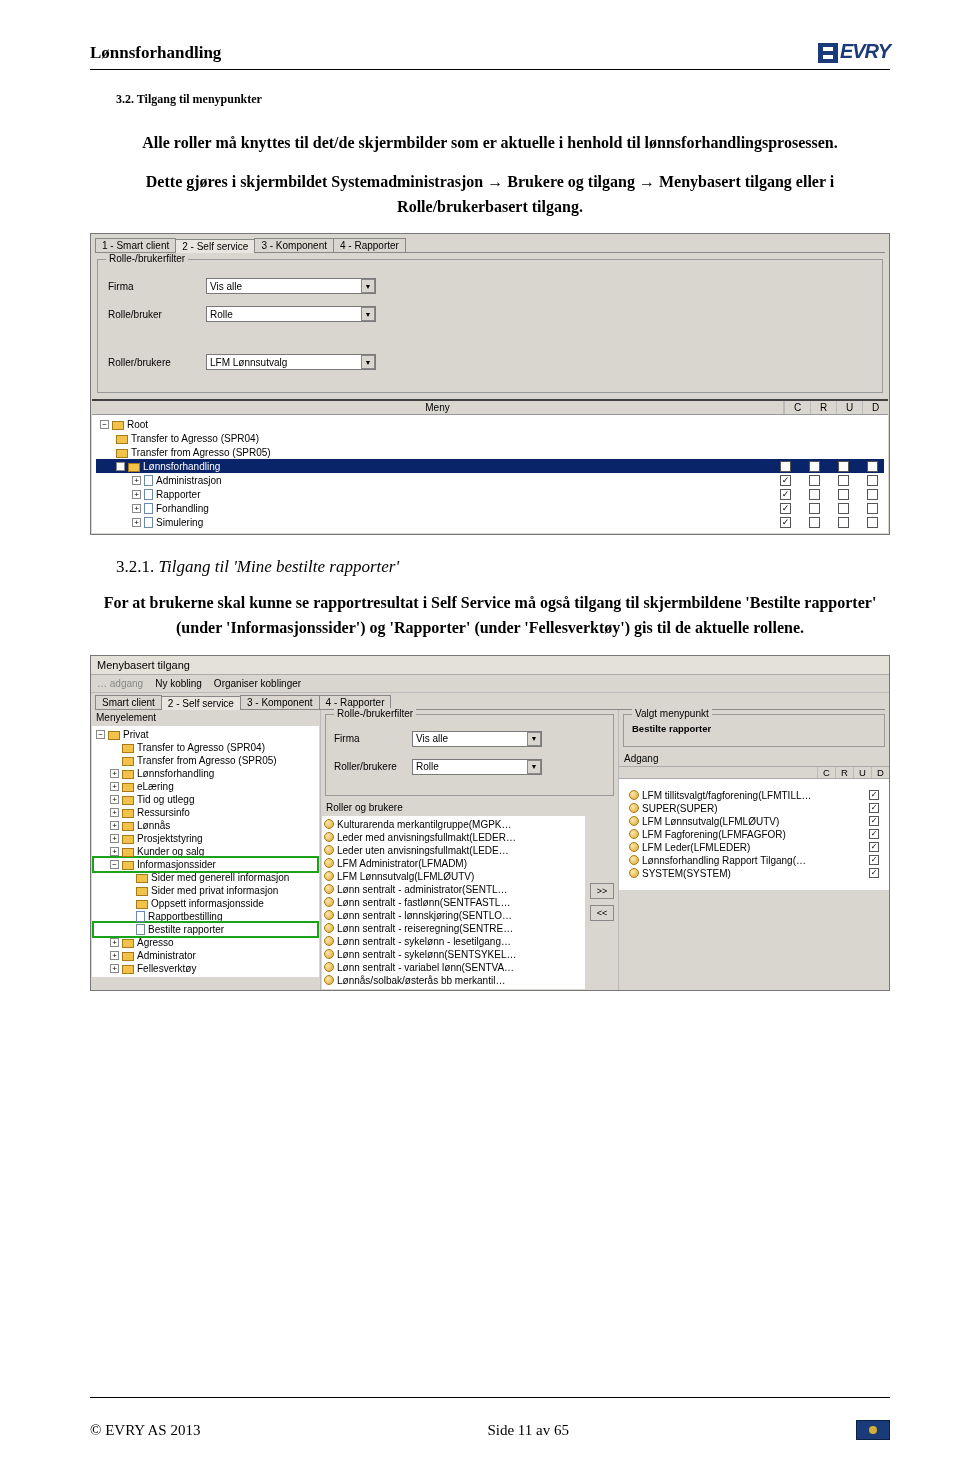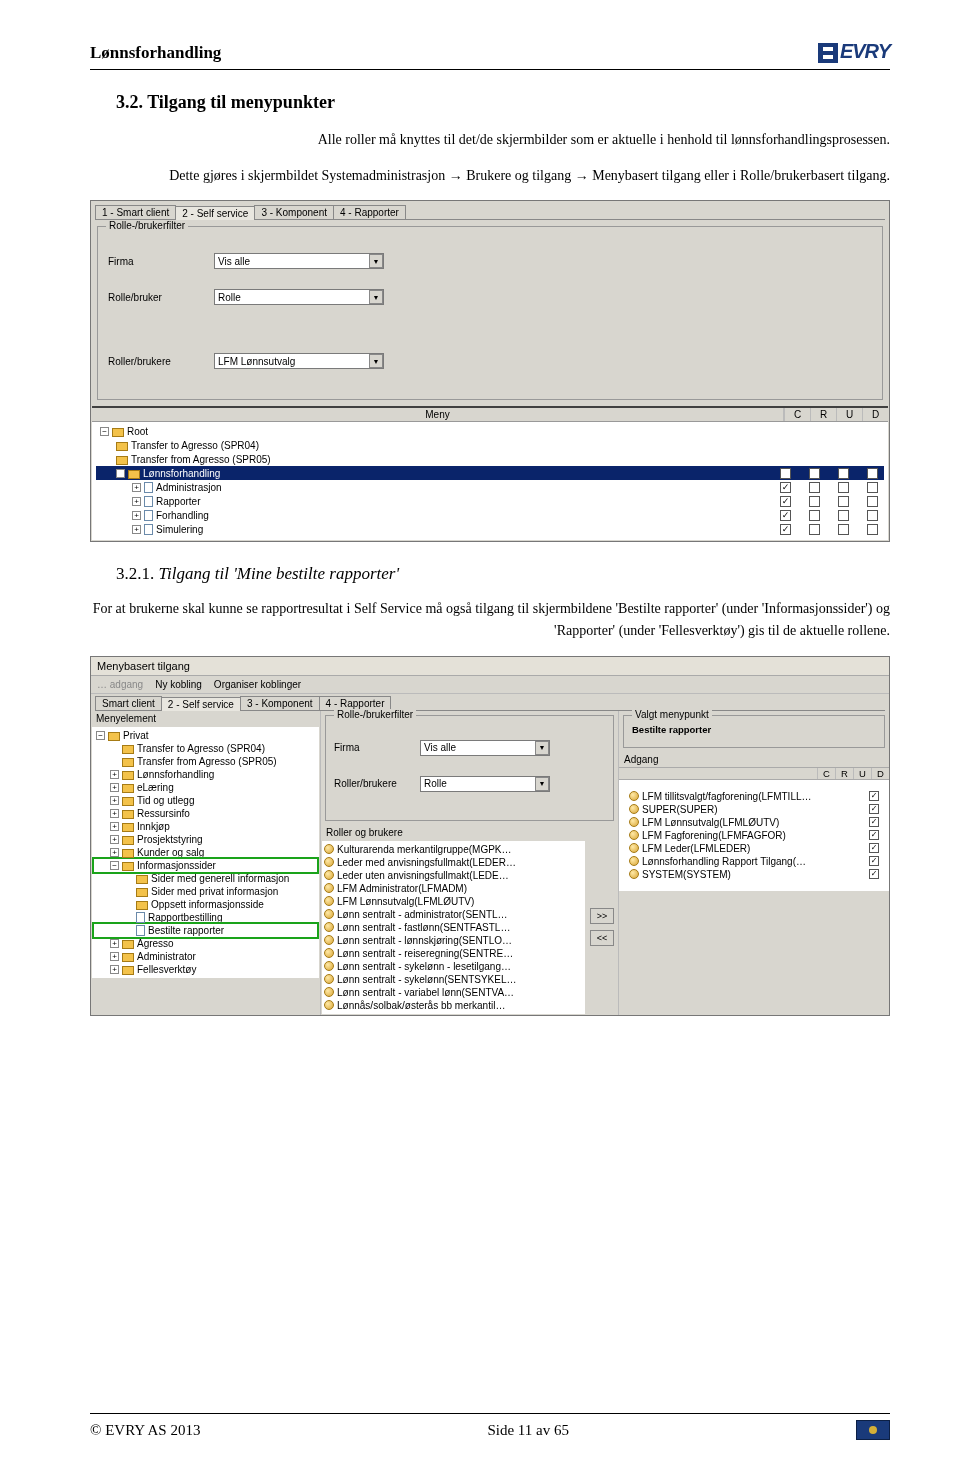--- a/index.html
+++ b/index.html
@@ -20,24 +20,24 @@
     border-bottom: 1.5px solid #000;
     padding-bottom: 6px;
     margin-bottom: 22px;
   }
   .header-title { font-weight: bold; font-size: 17px; }
   .evry-logo-top { display:flex; align-items:flex-end; gap:2px; }
   .evry-e { width:20px; height:20px; background:#1a3a7a; position:relative; display:inline-block; }
   .evry-e::before { content:""; position:absolute; width:10px; height:4px; background:#fff; top:4px; left:5px; }
   .evry-e::after { content:""; position:absolute; width:10px; height:4px; background:#fff; top:12px; left:5px; }
   .evry-text { font-family: Arial, sans-serif; font-weight:bold; font-style:italic; color:#1a3a7a; font-size:20px; letter-spacing:-1px; }
-  h2.section { font-size: 18px; font-weight: bold; margin: 0 0 16px 26px; }
+  h2.section { font-size: 12px; font-weight: bold; margin: 0 0 24px 26px; }
   h3.subsection { font-size: 17px; font-family:"Times New Roman",serif; font-weight:normal; font-style:italic; margin: 22px 0 14px 26px; }
   h3.subsection .num { font-style: normal; }
-  p.body { font-size: 14px; line-height: 1.55; margin-bottom: 14px; text-align: right; }
+  p.body { font-size: 16px; line-height: 1.55; margin-bottom: 14px; text-align: center; font-weight: bold; }
   p.body .arrow { font-family: Arial, sans-serif; }
 
   
   .ss {
     border: 1px solid #777;
     background: #d8d6cf;
     font-family: "Tahoma", "MS Sans Serif", Arial, sans-serif;
     font-size: 10px;
     color: #000;
     margin-bottom: 10px;
@@ -51,21 +51,21 @@
   .tab.active { background:#e8e6df; position:relative; top:1px; }
   .tabstrip-border { border-top:1px solid #888; margin:0 4px; }
   .groupbox {
     border:1px solid #999; margin:6px; padding:6px 10px 10px;
     position:relative;
   }
   .groupbox > .legend {
     position:absolute; top:-7px; left:8px;
     background:#d8d6cf; padding:0 3px; font-size:10px;
   }
-  .form-row { display:flex; align-items:center; gap:16px; margin:20px 0; }
+  .form-row { display:flex; align-items:center; gap:8px; margin:12px 0; }
   .form-row .lbl { width:90px; font-size:10px; }
   .combo {
     display:flex; align-items:center; justify-content:space-between;
     background:#fff; border:1px solid #7a7a7a;
     height:16px; width:170px; padding:0 0 0 3px; font-size:10px;
   }
   .combo .btn {
     width:14px; height:14px; background:#d8d6cf;
     border:1px solid #888; display:flex; align-items:center; justify-content:center;
     font-size:7px; line-height:1;
@@ -117,21 +117,21 @@
   .adgang-head { display:flex; font-size:9.5px; border-top:1px solid #aaa; border-bottom:1px solid #aaa; background:#d8d6cf; }
   .adgang-head .sp { flex:1; }
   .adgang-head .c { width:18px; text-align:center; border-left:1px solid #bbb; }
   .adlist { background:#fff; padding:10px; }
   .adlist .tree-row { height:13px; }
   .adlist .chk2 { width:10px; height:10px; border:1px solid #555; margin-left:8px; font-size:8px; line-height:8px; text-align:center; }
   .green-box { outline:2px solid #1aa31a; }
 
   .footer {
     position:absolute; left:90px; right:70px; bottom:40px;
-    border-top:1.5px solid #000; padding-top:6px;
+    border-top:1.5px solid #000; padding-top:22px;
     display:flex; justify-content:space-between; align-items:center;
     font-size:15px;
     gap:28px;
   }
   .bull-logo {
     display:flex; flex-direction:column; align-items:center; font-size:6px;
   }
   .bull { width:34px; height:20px; background:#1a3a7a; border:1px solid #0c1f44; position:relative; }
   .bull::before{content:"";position:absolute;width:8px;height:8px;border-radius:50%;background:#d4af37;top:5px;left:12px;}
 </style>
@@ -334,21 +334,21 @@
           <div class="tree-row">
             <span class="ind" style="width: 16px;"></span>
             <span class="expander">+</span>
             <span class="folder-ico"></span>
             <span>Ressursinfo</span>
           </div>
           <div class="tree-row">
             <span class="ind" style="width: 16px;"></span>
             <span class="expander">+</span>
             <span class="folder-ico"></span>
-            <span>Innkjøp</span>
+            <span>Lønnås</span>
           </div>
           <div class="tree-row">
             <span class="ind" style="width: 16px;"></span>
             <span class="expander">+</span>
             <span class="folder-ico"></span>
             <span>Prosjektstyring</span>
           </div>
           <div class="tree-row">
             <span class="ind" style="width: 16px;"></span>
             <span class="expander">+</span>

